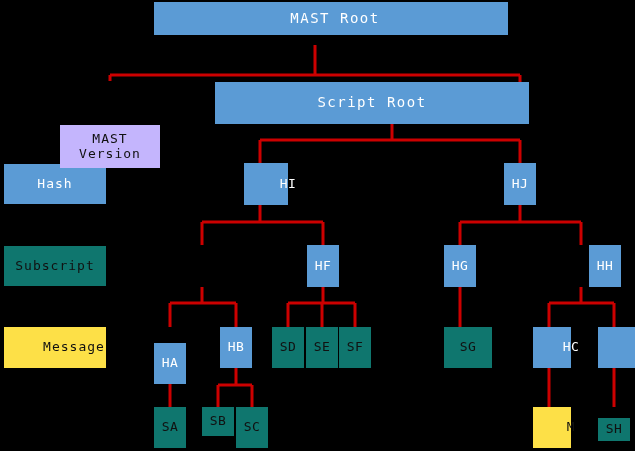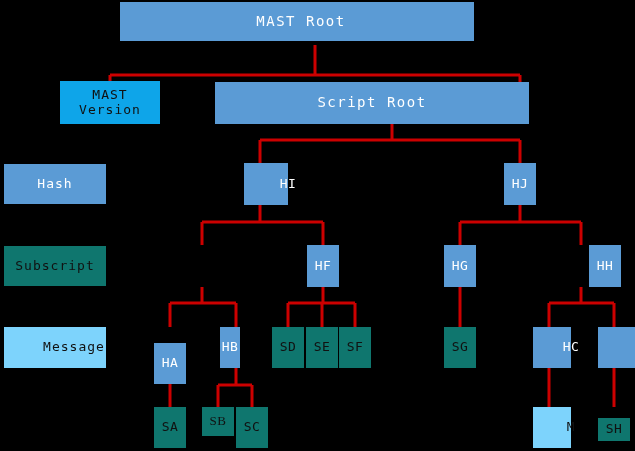--- a/index.html
+++ b/index.html
@@ -35,27 +35,28 @@
   }
   .n-hash {
     background: #5b9bd5;
     color: #ffffff;
   }
   .n-sub {
     background: #0f766e;
     color: #111111;
   }
   .n-msg {
-    background: #7dd3fc;
+    background: #fde047;
     color: #111111;
     padding-left: 38px;
   }
   .n-ver {
-    background: #0ea5e9;
+    background: #c4b5fd;
     color: #111111;
+    margin-top: 44px;
   }
   .legend-label {
     font-size: 13px;
     letter-spacing: 1px;
   }
   .big-label {
     font-size: 14px;
     letter-spacing: 1.5px;
   }
   .mid-label {
@@ -123,45 +124,45 @@
       <path d="M 549 368 L 549 407"></path>
 
       <path d="M 614 368 L 614 407"></path>
     </g>
   </svg>
 
   <div class="node n-hash legend-label" style="left:4px; top:164px; width:102px; height:40px;">Hash</div>
   <div class="node n-sub legend-label" style="left:4px; top:246px; width:102px; height:40px;">Subscript</div>
   <div class="node n-msg legend-label" style="left:4px; top:327px; width:102px; height:41px;">Message</div>
 
-  <div class="node n-hash big-label" style="left:120px; top:2px; width:354px; height:39px;padding-left:8px;">MAST Root</div>
+  <div class="node n-hash big-label" style="left:154px; top:2px; width:354px; height:33px;padding-left:8px;">MAST Root</div>
 
   <div class="node n-ver mid-label" style="left:60px; top:81px; width:100px; height:43px;">MAST
 Version</div>
   <div class="node n-hash big-label" style="left:215px; top:82px; width:314px; height:42px;">Script Root</div>
 
   <div class="node n-hash small-label" style="left:244px; top:163px; width:32px; height:42px;padding-left:44px;">HI</div>
   <div class="node n-hash small-label" style="left:504px; top:163px; width:32px; height:42px;">HJ</div>
 
   <div class="node n-hash small-label" style="left:307px; top:245px; width:32px; height:42px;">HF</div>
   <div class="node n-hash small-label" style="left:444px; top:245px; width:32px; height:42px;">HG</div>
   <div class="node n-hash small-label" style="left:565px; top:245px; width:32px; height:42px;margin-left:24px;">HH</div>
 
   <div class="node n-hash small-label" style="left:154px; top:343px; width:32px; height:41px;">HA</div>
-  <div class="node n-hash small-label" style="left:220px; top:327px; width:20px; height:41px;">HB</div>
+  <div class="node n-hash small-label" style="left:220px; top:327px; width:32px; height:41px;">HB</div>
 
   <div class="node n-sub small-label" style="left:272px; top:327px; width:32px; height:41px;">SD</div>
   <div class="node n-sub small-label" style="left:306px; top:327px; width:32px; height:41px;">SE</div>
   <div class="node n-sub small-label" style="left:339px; top:327px; width:32px; height:41px;">SF</div>
 
-  <div class="node n-sub small-label" style="left:444px; top:327px; width:32px; height:41px;">SG</div>
+  <div class="node n-sub small-label" style="left:444px; top:327px; width:48px; height:41px;">SG</div>
 
   <div class="node n-hash small-label" style="left:533px; top:327px; width:32px; height:41px;padding-left:38px;">HC</div>
   <div class="node n-hash small-label" style="left:598px; top:327px; width:32px; height:41px;padding-left:48px;">HD</div>
 
   <div class="node n-sub small-label" style="left:154px; top:407px; width:32px; height:41px;">SA</div>
-  <div class="node n-sub small-label" style="left:202px; top:407px; width:32px; height:29px;font-family:Liberation Serif, serif;">SB</div>
+  <div class="node n-sub small-label" style="left:202px; top:407px; width:32px; height:29px;">SB</div>
   <div class="node n-sub small-label" style="left:236px; top:407px; width:32px; height:41px;">SC</div>
 
   <div class="node n-msg small-label" style="left:533px; top:407px; width:32px; height:41px;">M</div>
   <div class="node n-sub small-label" style="left:598px; top:418px; width:32px; height:23px;">SH</div>
 
 </div>
 
 </body></html>

